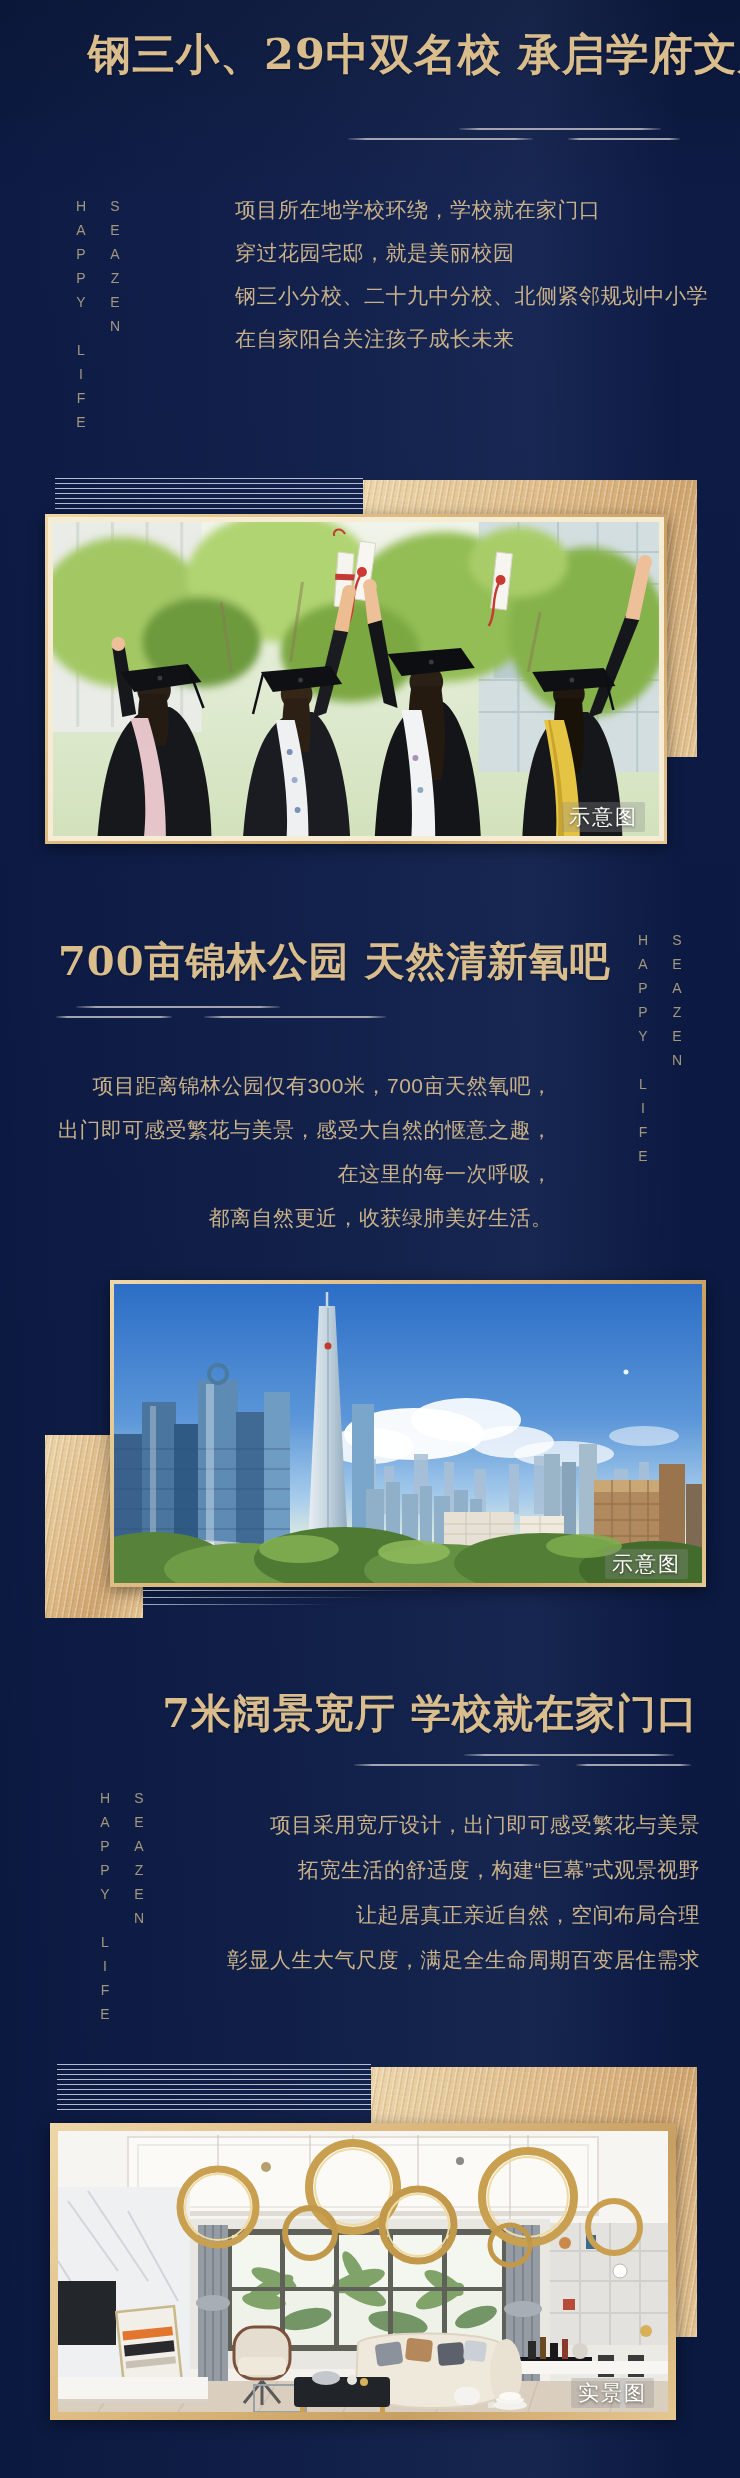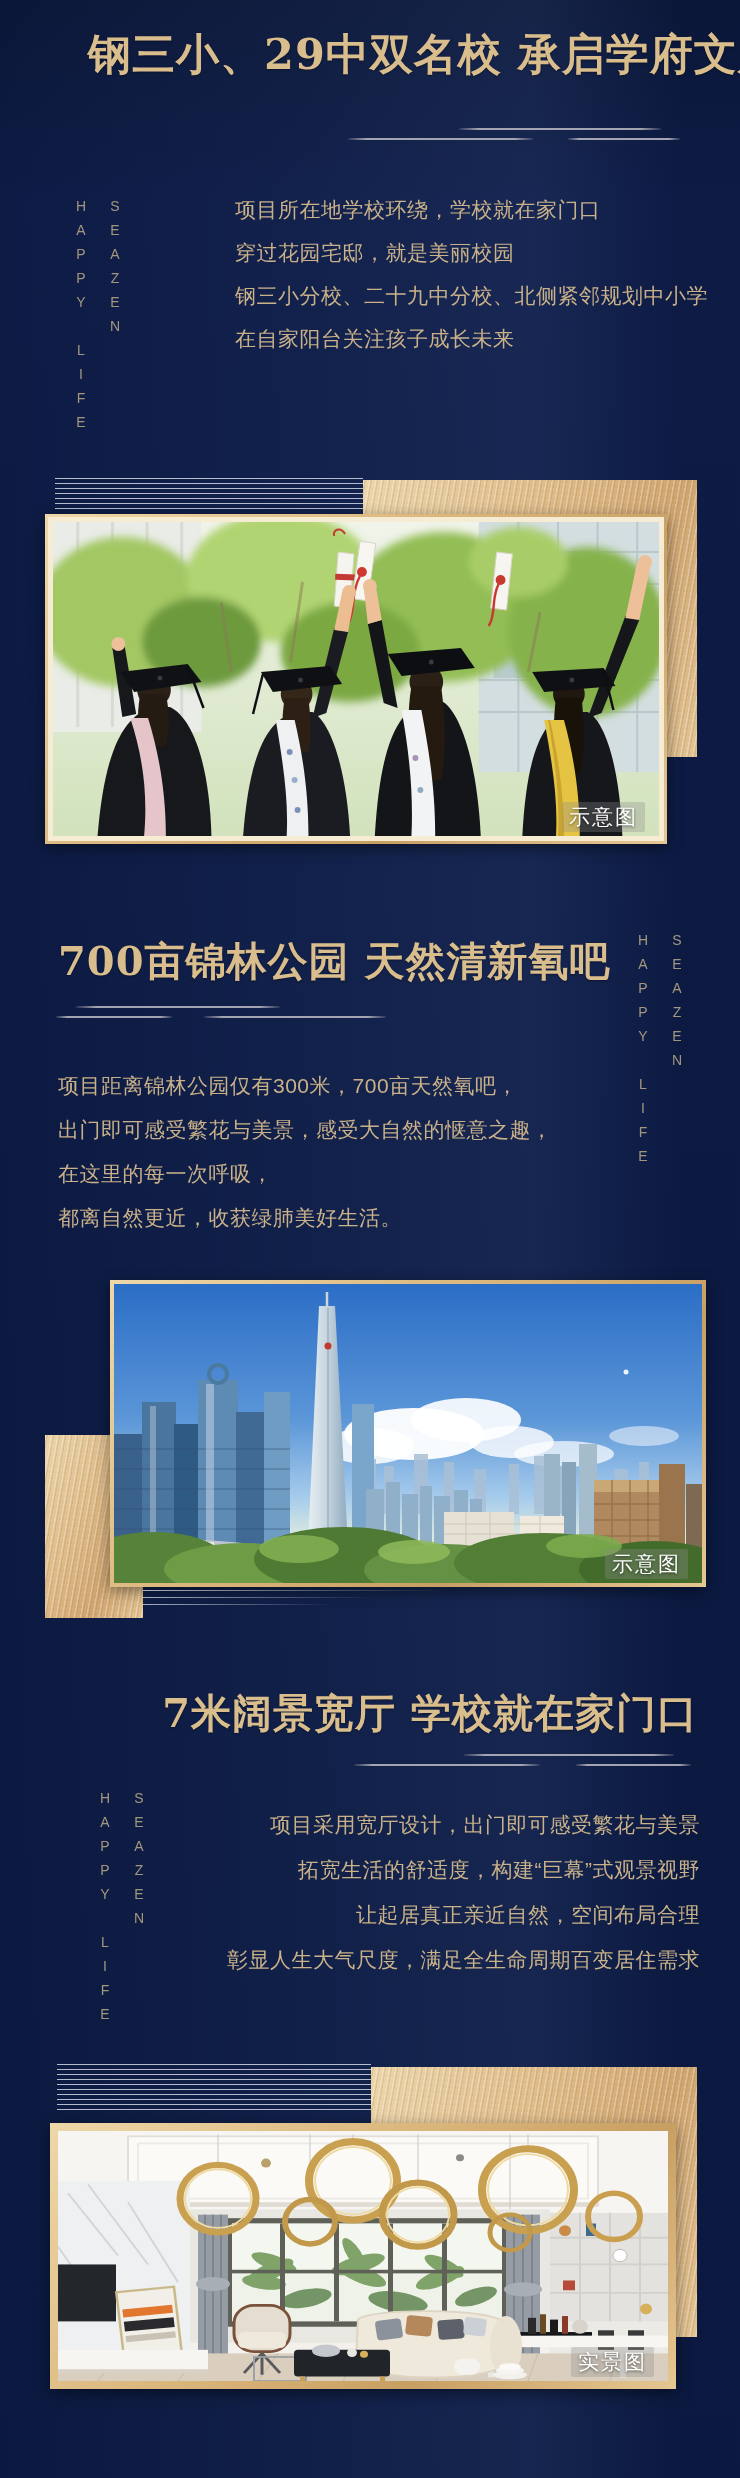--- a/index.html
+++ b/index.html
@@ -203,21 +203,21 @@
     <span class="dline" style="left:76px;top:1006px;width:204px;"></span>
     <span class="dline" style="left:56px;top:1016px;width:116px;"></span>
     <span class="dline" style="left:204px;top:1016px;width:182px;"></span>
   </div>
 
   <div class="abs brand" style="right:46px;top:932px;height:215px;">
     <span>SEAZEN</span>
     <span>HAPPY LIFE</span>
   </div>
 
-  <div class="abs para" style="left:58px;top:1064px;text-align:left;">
+  <div class="abs para" style="left:58px;top:1064px;text-align:right;">
     <div style="height:44px;line-height:44px;">项目距离锦林公园仅有300米，700亩天然氧吧，</div>
     <div style="height:44px;line-height:44px;">出门即可感受繁花与美景，感受大自然的惬意之趣，</div>
     <div style="height:44px;line-height:44px;">在这里的每一次呼吸，</div>
     <div style="height:44px;line-height:44px;">都离自然更近，收获绿肺美好生活。</div>
   </div>
 
   <div class="gold-block" style="left:45px;top:1435px;width:98px;height:183px;"></div>
 
   <div class="photo-frame" style="left:110px;top:1280px;width:596px;height:307px;padding:4px;">
     <div class="photo-inner">
@@ -359,21 +359,21 @@
   <div class="abs para" style="right:40px;top:1802px;text-align:right;">
     <div style="height:45px;line-height:45px;">项目采用宽厅设计，出门即可感受繁花与美景</div>
     <div style="height:45px;line-height:45px;">拓宽生活的舒适度，构建“巨幕”式观景视野</div>
     <div style="height:45px;line-height:45px;">让起居真正亲近自然，空间布局合理</div>
     <div style="height:45px;line-height:45px;">彰显人生大气尺度，满足全生命周期百变居住需求</div>
   </div>
 
   <div class="fan-lines" style="left:57px;top:2064px;width:314px;height:46px;"></div>
   <div class="gold-block" style="left:371px;top:2067px;width:326px;height:270px;"></div>
 
-  <div class="photo-frame" style="left:50px;top:2123px;width:626px;height:266px;padding:8px;">
+  <div class="photo-frame" style="left:50px;top:2123px;width:626px;height:297px;padding:8px;">
     <div class="photo-inner">
       <svg viewBox="0 0 610 281" preserveAspectRatio="none">
         <rect width="610" height="281" fill="#f4f1ec"></rect>
         <rect x="0" y="0" width="610" height="96" fill="#f7f5f1"></rect>
         <rect x="70" y="6" width="470" height="78" fill="#fbfaf7" stroke="#e3dfd8" stroke-width="2"></rect>
         <rect x="80" y="14" width="450" height="62" fill="none" stroke="#eceae4" stroke-width="2"></rect>
         <rect x="70" y="80" width="470" height="5" fill="#e0dcd4"></rect>
         <g stroke="#c8c4bc" stroke-width="1">
           <line x1="160" y1="4" x2="160" y2="40"></line>
             <line x1="295" y1="4" x2="295" y2="14"></line>

